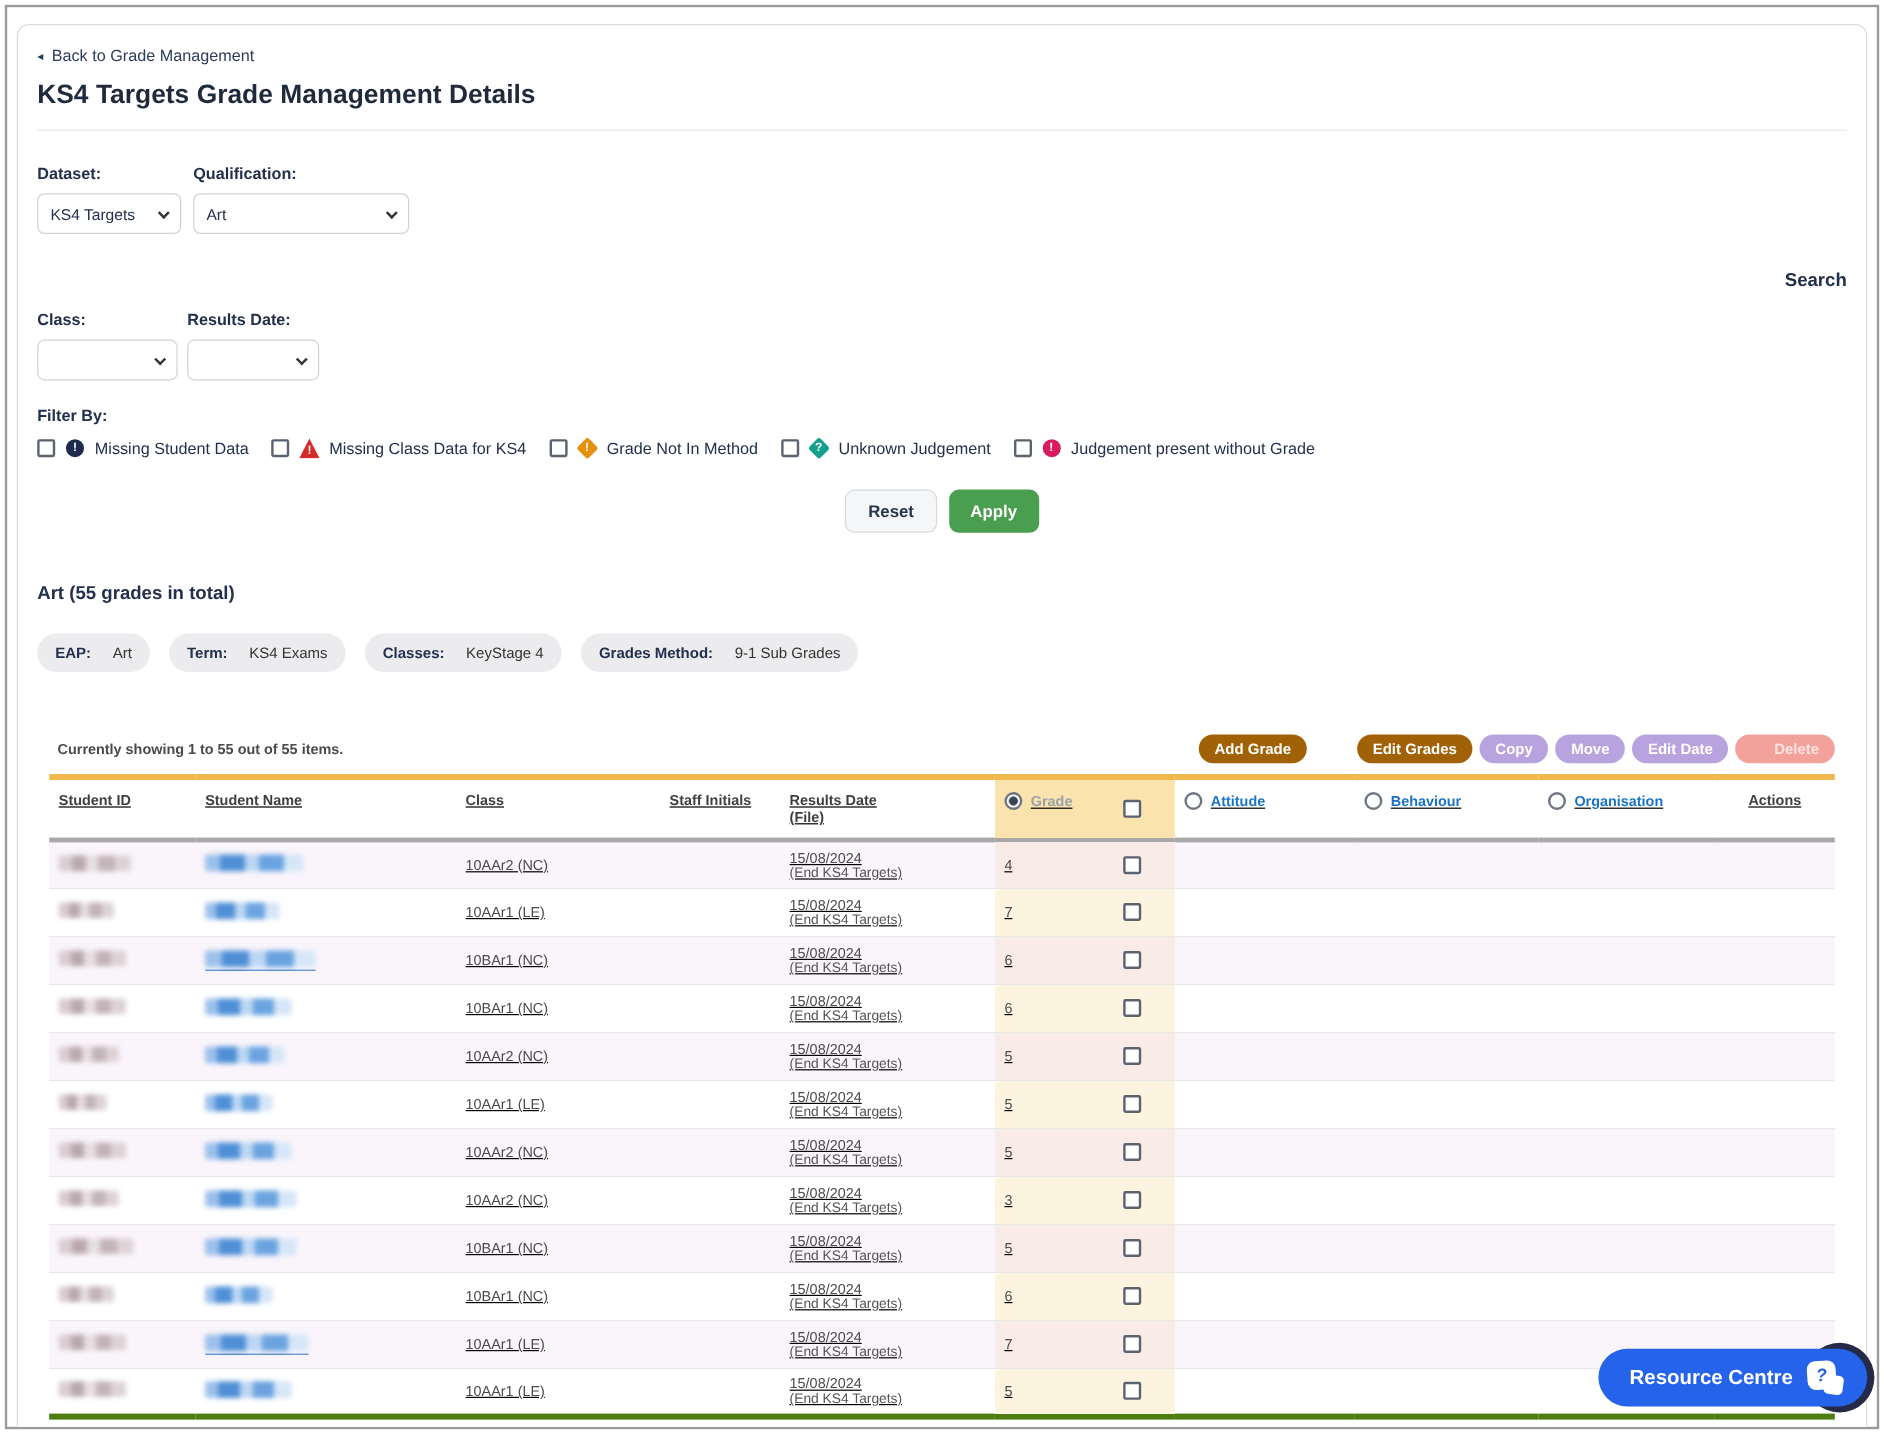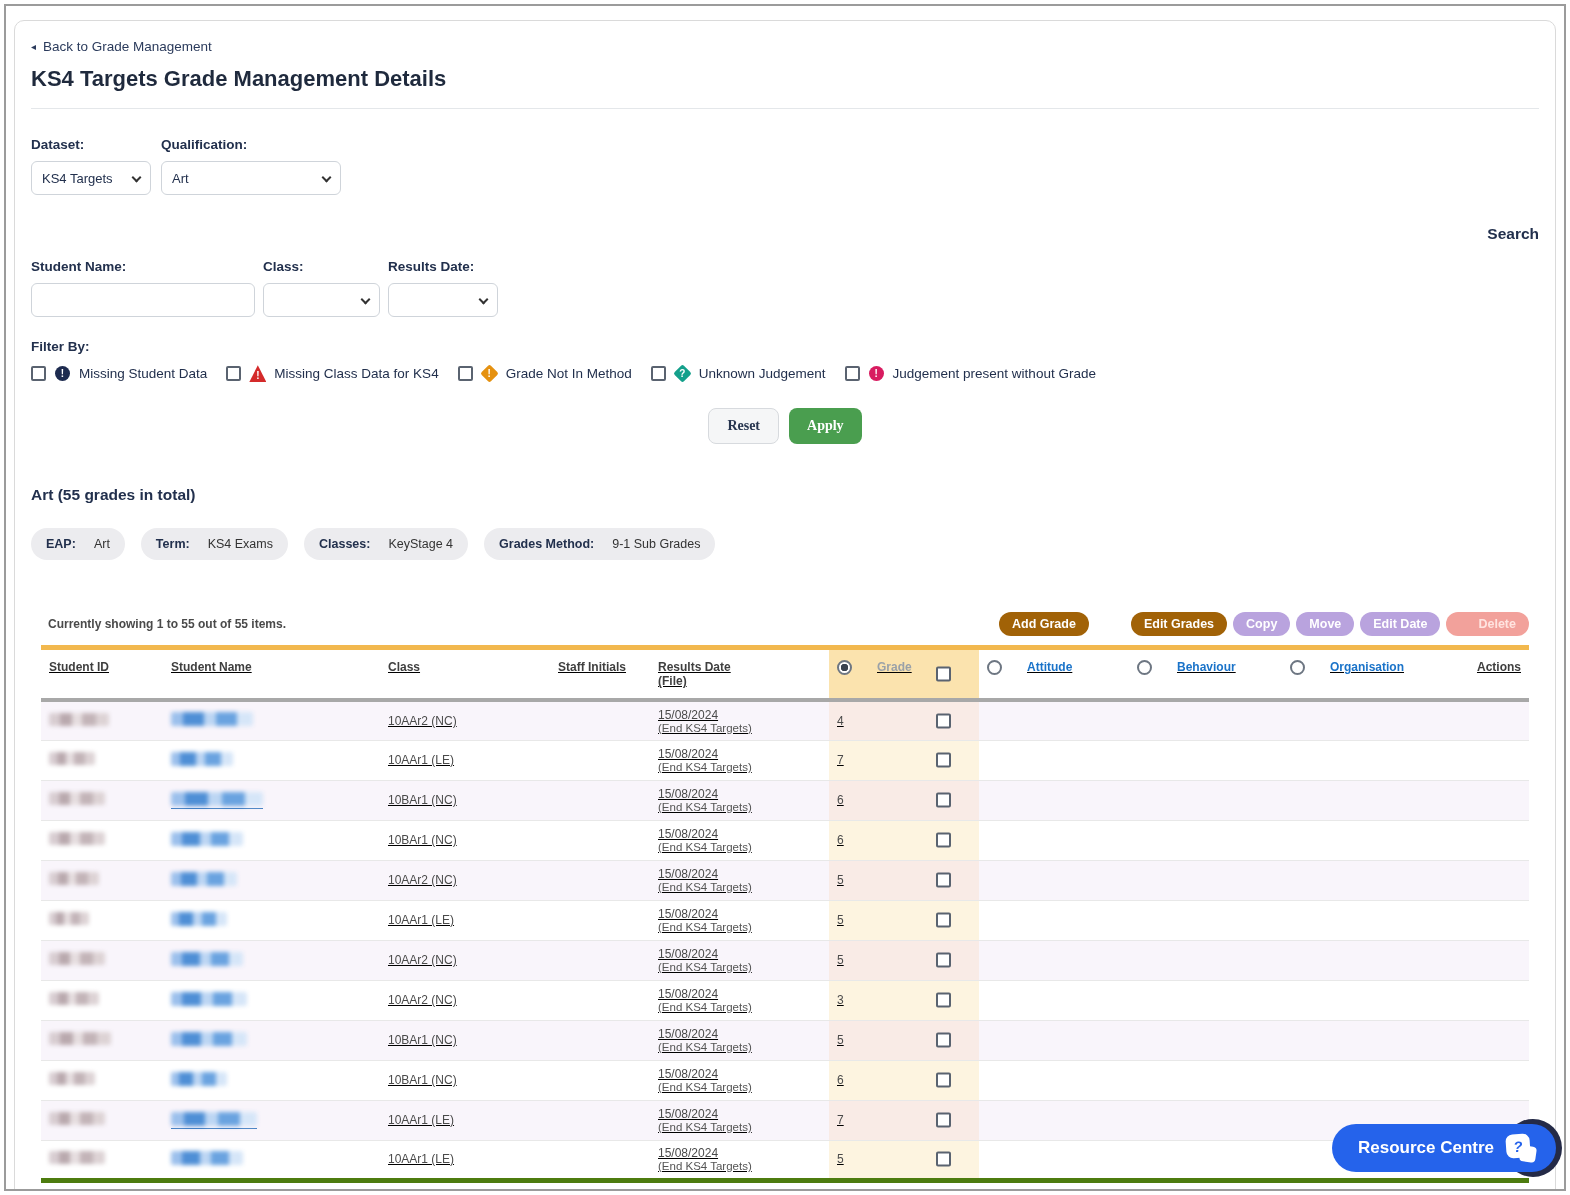--- a/index.html
+++ b/index.html
@@ -31,21 +31,21 @@
   input[type=checkbox] { -webkit-appearance:none; appearance:none; width:15px; height:15px; border:2px solid #5a6370; border-radius:2px; background:#fff; cursor:pointer; flex:0 0 auto; }
   .ficon { position:relative; width:17px; height:17px; display:inline-block; flex:0 0 auto; }
   .fbg { position:absolute; inset:1px; background:#888; }
   .fbg.circle { border-radius:50%; }
   .fbg.diamond { inset:2px; transform:rotate(45deg); border-radius:2px; }
   .fbg.triangle { inset:0; clip-path:polygon(50% 2%, 100% 100%, 0 100%); }
   .fglyph { position:absolute; inset:0; display:flex; align-items:center; justify-content:center; color:#fff; font-weight:bold; font-size:10px; }
   .fglyph.tri-g { padding-top:4px; }
 
   .btn-row { display:flex; justify-content:center; gap:10px; margin:26px 0 0; }
-  .btn { border:none; border-radius:8px; font-family:Liberation Serif, serif; font-weight:bold; font-size:14px; padding:9px 18px; cursor:pointer; }
+  .btn { border:none; border-radius:8px; font-family:Liberation Sans, sans-serif; font-weight:bold; font-size:14px; padding:9px 18px; cursor:pointer; }
   .btn-reset { background:#f5f6f7; border:1px solid #d7dade; color:#27354f; }
   .btn-apply { background:#4a9e4f; color:#fff; }
 
   .art-h { margin:42px 0 24px; }
   .pill-row { display:flex; gap:16px; }
   .pill { background:#ececef; border-radius:999px; padding:9px 15px; font-size:12.5px; color:#333; display:flex; gap:18px; align-items:center; }
   .pill b { color:#22304d; }
 
   
   .table-section { margin:52px 10px 0; }
@@ -62,26 +62,26 @@
   th.c-grade { background:#fbe3ae; }
   th .sub { font-weight:bold; }
   tbody tr { height:40px; border-bottom:1px solid #e8e8e8; }
   tbody tr:nth-child(odd) { background:#f9f5fb; }
   tbody td { font-size:12px; color:#4a4a4a; padding:3px 8px; vertical-align:middle; }
   td.c-grade, th.c-grade { position:relative; }
   tbody tr:nth-child(odd) td.c-grade { background:#f9ebe6; }
   tbody tr:nth-child(even) td.c-grade { background:#fdf4e0; }
   td.c-grade .cb, th.c-grade .hd-cb { position:absolute; right:28px; top:50%; transform:translateY(-50%); }
   .date-sub { color:#555; font-size:11.5px; }
-  .rgroup { display:flex; gap:25px; }
+  .rgroup { display:flex; align-items:center; gap:7px; }
   input[type=radio] { -webkit-appearance:none; appearance:none; width:15px; height:15px; border:2px solid #6d7682; border-radius:50%; background:#fff; cursor:pointer; flex:0 0 auto; }
   input[type=radio]:checked { background:radial-gradient(circle,#3a4350 0 3.5px,#fff 4px); }
   .j-label { font-size:12px; font-weight:bold; color:#1a73c9; cursor:pointer; }
   .j-label.sel { color:#9aa1a8; }
-  th.c-act { text-align:right; }
+  th.c-act { text-align:center; }
 
   .blur { display:inline-block; height:13px; border-radius:2px; filter:blur(2.3px); }
   .id-blur { background:linear-gradient(90deg,#d8cdd1 0 18%,#b9a9ae 18% 38%,#e6dee0 38% 55%,#c3b4b8 55% 78%,#ddd3d5 78%); }
   .name-blur { height:14px; background:linear-gradient(90deg,#9cc0ec 0 15%,#4f8fd6 15% 40%,#bcd6f3 40% 55%,#6aa3e0 55% 80%,#d6e6f8 80%); }
   a.name-wrap { display:inline-block; line-height:0; }
   a.name-wrap.underlined { border-bottom:1.5px solid #3f7cc0; padding-bottom:2px; }
   table.grades { border-bottom:5px solid #4d7c0f;text-decoration:underline; }
 
   
   .rc-wrap { position:absolute; right:8px; bottom:18px; width:230px; height:58px; }
@@ -121,24 +121,20 @@
             <option>Art</option>
           </select>
           <span class="chev"></span>
         </div>
       </div>
     </div>
 
     <div class="sec-h search-h">Search</div>
 
     <div class="row2">
-      <div class="fgroup" style="margin-right:0;">
-        <div class="flabel">Student Name:</div>
-        <input type="text" class="txt-input" style="width: 224px;" value="">
-      </div>
       <div class="fgroup">
         <div class="flabel">Class:</div>
         <div class="select-wrap">
           <select style="width:117px"><option></option></select>
           <span class="chev"></span>
         </div>
       </div>
       <div class="fgroup">
         <div class="flabel">Results Date:</div>
         <div class="select-wrap">

